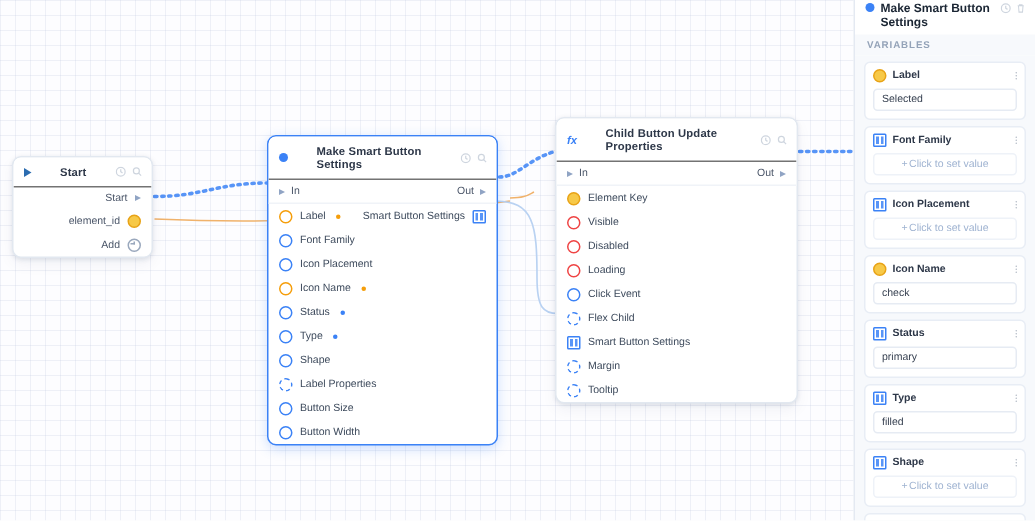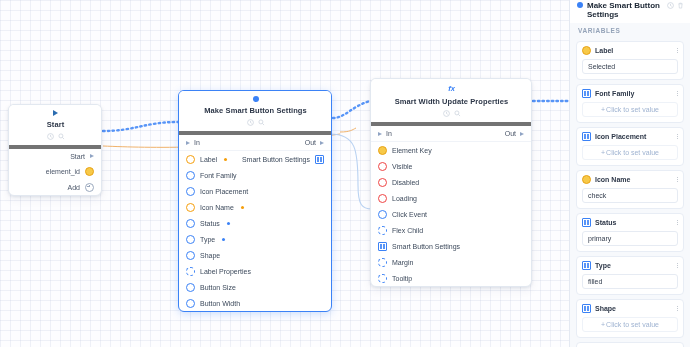--- a/index.html
+++ b/index.html
@@ -24,24 +24,23 @@
 
   
   .node{
     position:absolute;background:#fff;border-radius:6px;
     border:1px solid #e2e8f0;
     box-shadow:0 1px 3px rgba(20,40,80,.10),0 4px 10px rgba(20,40,80,.05);
     overflow:hidden;
   }
   .node.selected{border:1.4px solid #3b82f6;box-shadow:0 2px 8px rgba(59,130,246,.25);}
   .node-head{
-    display:flex;align-items:center;gap:4px;
-    padding:5px 6px 5px 7px;border-bottom:4px solid #737373;
+    display:flex;align-items:center;gap:19px;
+    padding:5px 6px 5px 7px;border-bottom:1px solid #737373;
     background:#fff;
-    flex-direction:column;
   }
   .node-title{font-weight:bold;font-size:7.5px;color:#2d3748;letter-spacing:.1px;flex:1;}
   .head-icons{display:flex;gap:4px;align-items:center;}
   .hicon{width:7px;height:7px;opacity:.45;}
   .dot-blue{width:6px;height:6px;border-radius:50%;background:#3b82f6;flex:none;}
   .fx{font-style:italic;font-weight:bold;color:#3b82f6;font-size:7.5px;flex:none;}
   .play{width:0;height:0;border-left:5px solid #2b6cb0;border-top:3px solid transparent;border-bottom:3px solid transparent;flex:none;}
 
   .io-row{
     display:flex;align-items:center;justify-content:space-between;
@@ -228,21 +227,21 @@
       </div>
       <div class="port">
         <span class="g ring-blue"></span>
         <span class="pname">Button Width</span>
       </div>
     </div>
 
     <div class="node" id="node-update">
       <div class="node-head">
         <span class="fx">fx</span>
-        <span class="node-title">Smart Width Update Properties</span>
+        <span class="node-title">Child Button Update Properties</span>
         <span class="head-icons">
           <svg class="hicon" viewBox="0 0 12 12">
               <circle cx="6" cy="6" r="5" fill="none" stroke="#94a3b8" stroke-width="1.4"></circle>
               <path d="M6 3.2V6l2 1.3" stroke="#94a3b8" stroke-width="1.4" fill="none"></path>
             </svg>
           <svg class="hicon" viewBox="0 0 12 12">
               <circle cx="5" cy="5" r="3.4" fill="none" stroke="#94a3b8" stroke-width="1.4"></circle>
               <path d="M7.6 7.6L10.4 10.4" stroke="#94a3b8" stroke-width="1.4"></path>
             </svg>
         </span>

